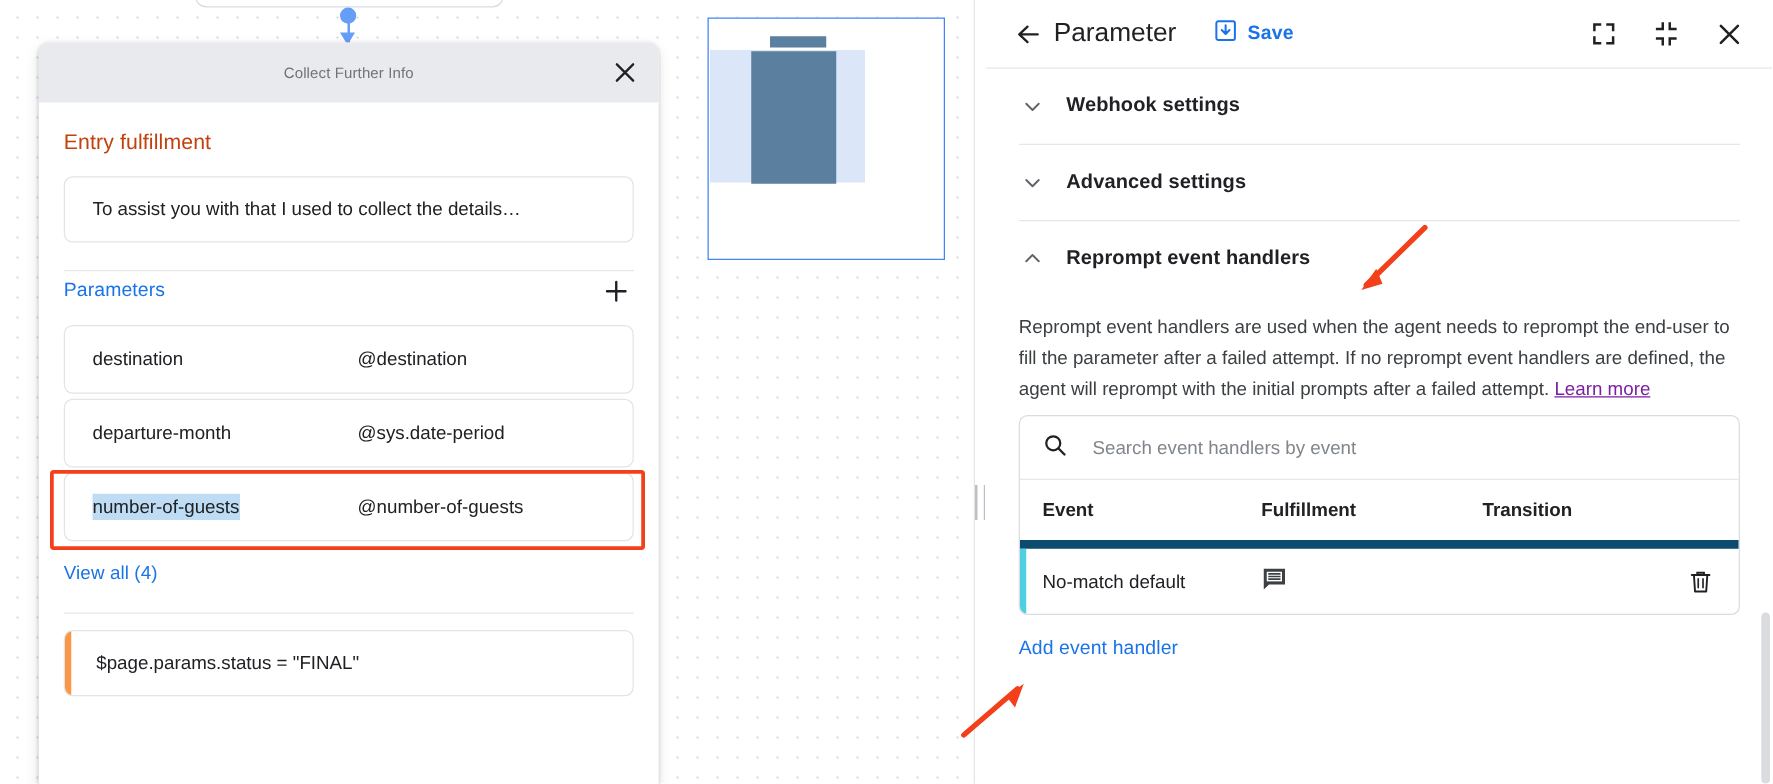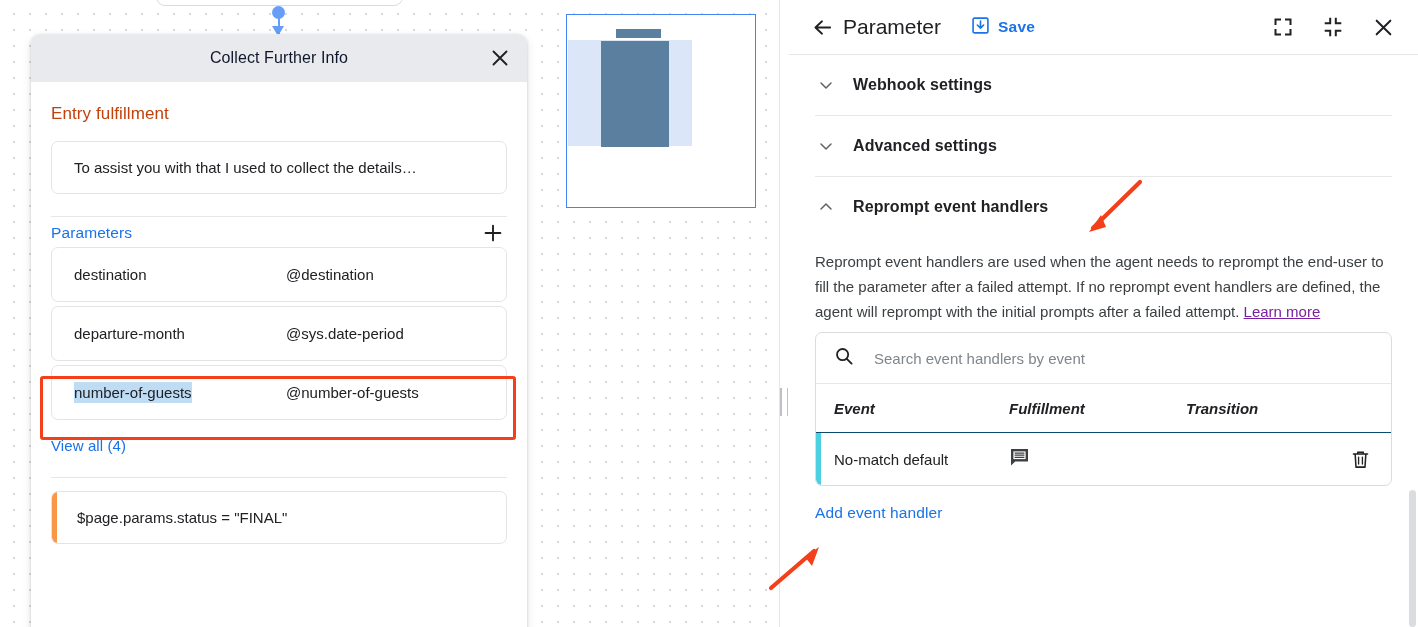--- a/index.html
+++ b/index.html
@@ -77,22 +77,22 @@
   }
   .card-header {
     height: 48px;
     background: #e8eaed;
     display: flex;
     align-items: center;
     justify-content: center;
     position: relative;
   }
   .card-title {
-    font-size: 16px;
-    color: #0f172a;
+    font-size: 12px;
+    color: #737373;
     letter-spacing: .1px;
   }
   .card-close {
     position: absolute;
     right: 14px; top: 50%;
     transform: translateY(-50%);
     width: 26px; height: 26px;
     display: flex; align-items: center; justify-content: center;
     cursor: pointer;
   }
@@ -131,21 +131,21 @@
   .sub-header-label {
     font-size: 15.5px;
     color: #1a73e8;
     letter-spacing: .1px;
   }
   .plus-btn {
     width: 28px; height: 28px;
     display: flex; align-items: center; justify-content: center;
     cursor: pointer;
   }
-  .param-list { }
+  .param-list { margin-top: 13px; }
   .param-row {
     height: 53px;
     border: 1px solid #e3e4e6;
     border-radius: 7px;
     display: flex;
     align-items: center;
     background: #fff;
     margin-bottom: 4px;
     position: relative;
   }
@@ -365,22 +365,21 @@
     margin-left: 18px;
     width: 90%;
     background: transparent;
   }
   .eh-search-input::placeholder { color: #80868b; }
   .eh-head {
     display: flex;
     align-items: center;
     height: 48px;
     padding: 0 18px;
-    border-bottom: 1px solid #0c4a6e;
-    font-style: italic;
+    border-bottom: 7px solid #0c4a6e;
   }
   .eh-head div {
     font-size: 15px;
     font-weight: bold;
     color: #202124;
   }
   .col-event { flex: 0 0 175px; }
   .col-fulfill { flex: 0 0 177px; }
   .col-transition { flex: 1; }
   .eh-row {

